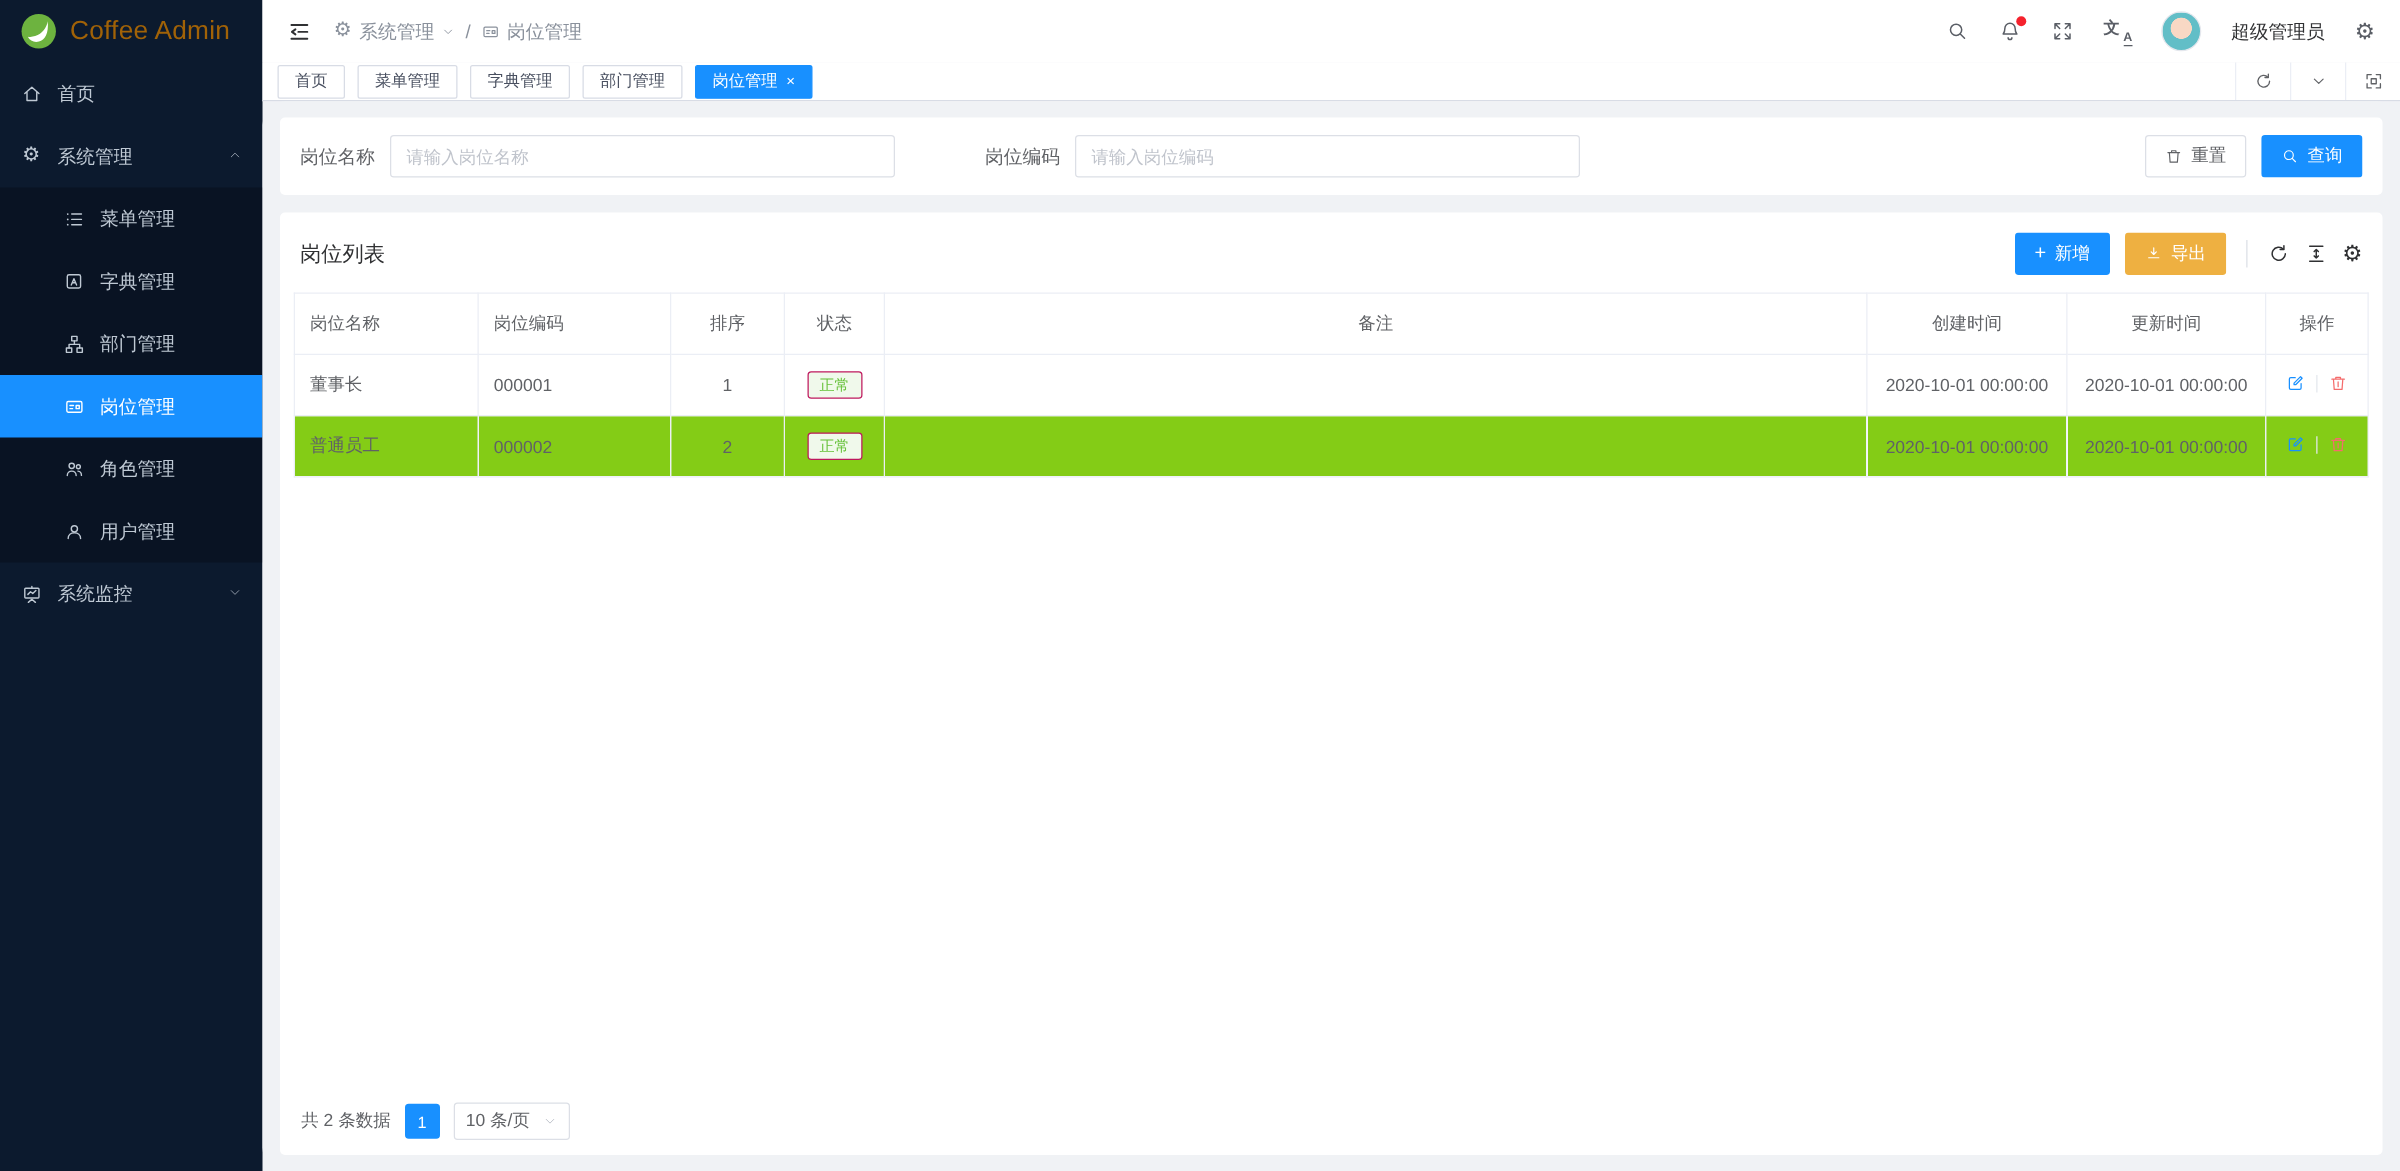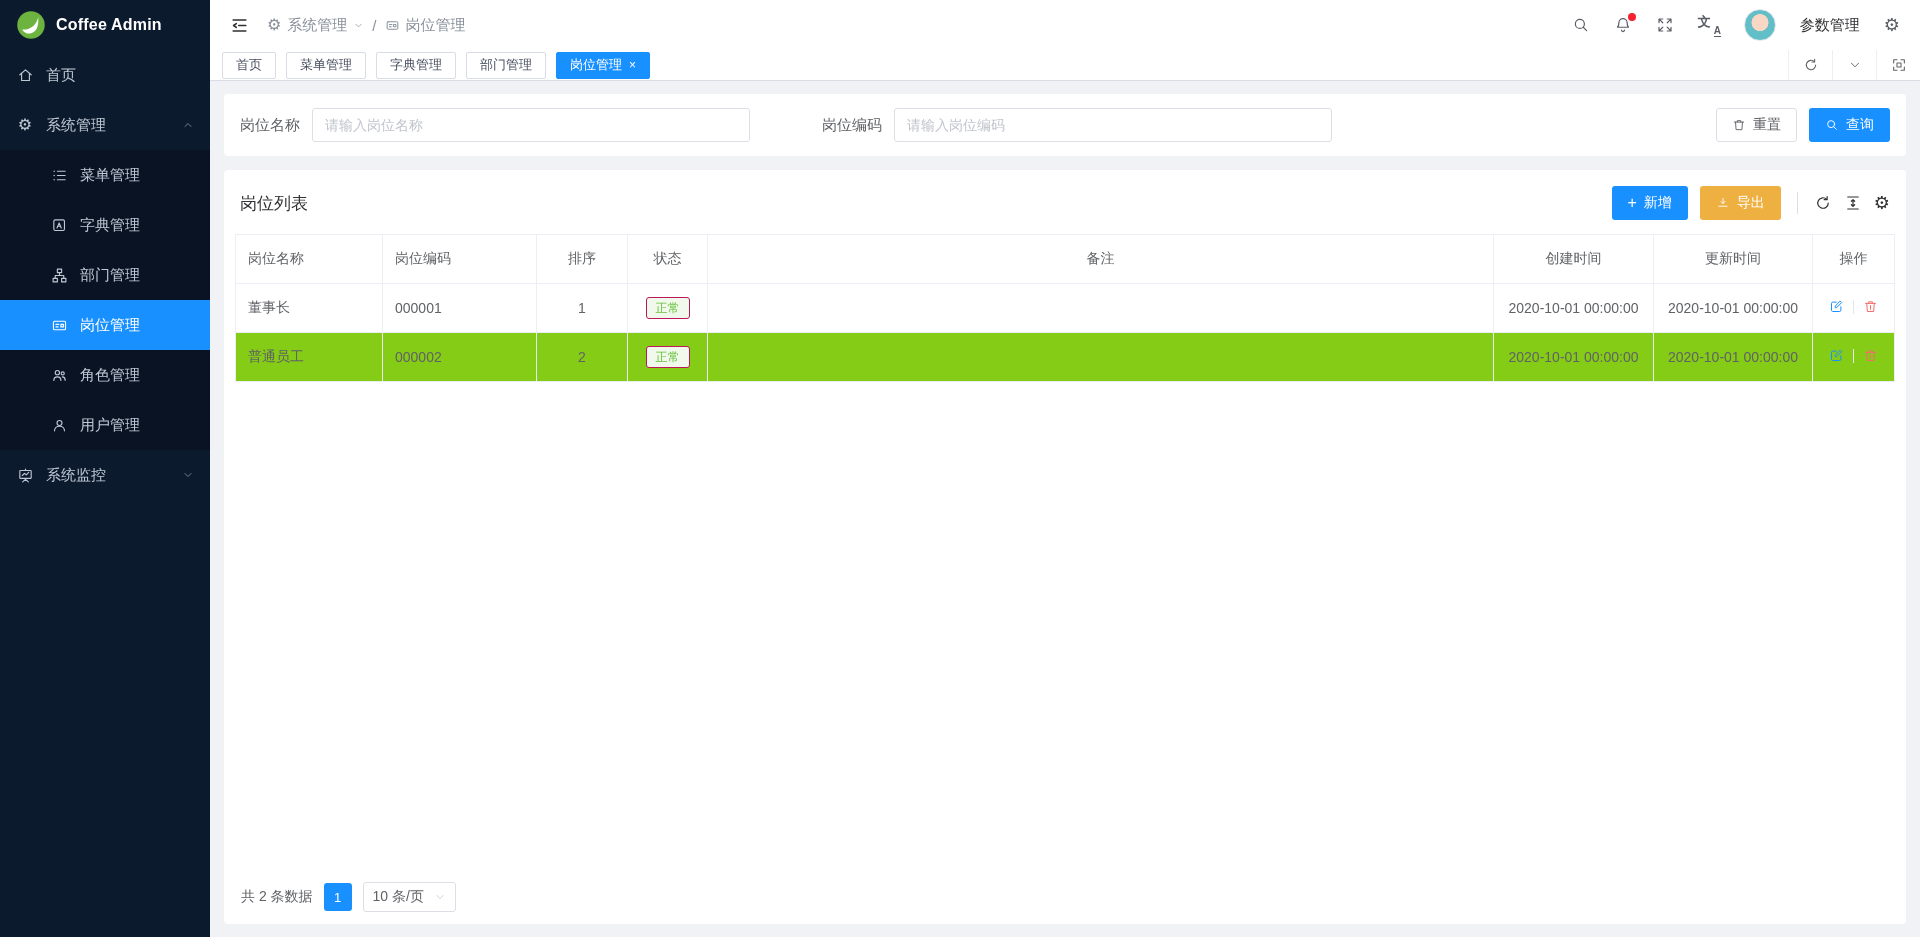--- a/index.html
+++ b/index.html
@@ -4,21 +4,21 @@
 <style>
   * { margin:0; padding:0; box-sizing:border-box; }
   html,body { width:1920px; height:937px; overflow:hidden;
     font-family:"Liberation Sans","DejaVu Sans",sans-serif; background:#f0f2f5; }
   .app { display:flex; width:1920px; height:937px; }
 
   
   .sidebar { width:210px; height:100%; background:#0c1a2e; color:#bfc9d4; flex-shrink:0;
     display:flex; flex-direction:column; }
   .logo { height:50px; display:flex; align-items:center; gap:10px; padding-left:16px; }
-  .logo-title { color:#ffffff; font-size:16px; font-weight:bold; letter-spacing:.2px; }
+  .logo-title { color:#a16207; font-size:21px; font-weight:normal; letter-spacing:.2px; }
   .menu { flex:1; overflow:hidden; }
   .menu-item { height:50px; display:flex; align-items:center; gap:12px; padding:0 16px;
     font-size:15px; cursor:pointer; }
   .menu-item .mi-icon { width:18px; height:18px; flex-shrink:0; display:flex; align-items:center; justify-content:center; }
   .menu-item .caret { margin-left:auto; color:#8d97a5; }
   .submenu { background:#091323; }
   .submenu .menu-item { padding-left:50px; }
   .menu-item.active { background:#1890ff; color:#ffffff; }
   svg.ic { stroke:currentColor; fill:none; stroke-width:1.6; stroke-linecap:round; stroke-linejoin:round; }
 
@@ -54,21 +54,21 @@
     border-left:1px solid #ebeef5; color:#606266; cursor:pointer; }
 
   
   .content { flex:1; background:#f0f2f5; padding:13px 14px; display:flex; flex-direction:column; min-height:0;border-radius:19px; }
 
   .search-card { background:#fff; border-radius:4px; padding:14px 16px; display:flex; align-items:center;
     margin-bottom:14px; flex-shrink:0; }
   .form-item { display:flex; align-items:center; }
   .form-item + .form-item { margin-left:72px; }
   .form-label { font-size:15px; color:#606266; margin-right:12px; white-space:nowrap; }
-  .text-input { width:438px; height:34px; border:1px solid #dcdfe6; border-radius:3px; padding:0 12px;
+  .text-input { width:404px; height:34px; border:1px solid #dcdfe6; border-radius:3px; padding:0 12px;
     font-size:14px; color:#606266; outline:none; font-family:inherit; }
   .text-input::placeholder { color:#c0c4cc; }
   .search-actions { margin-left:auto; display:flex; gap:12px; }
   .btn { height:34px; padding:0 15px; border-radius:3px; font-size:14px; display:inline-flex;
     align-items:center; gap:7px; cursor:pointer; border:1px solid transparent; white-space:nowrap; }
   .btn-plain { background:#fff; border-color:#dcdfe6; color:#606266;margin-left:12px; }
   .btn-primary { background:#1890ff; color:#fff; }
   .btn-warning { background:#eeb041; color:#fff; }
 
   .table-card { background:#fff; border-radius:4px; flex:1; display:flex; flex-direction:column;
@@ -259,21 +259,21 @@
         <span class="tb-icon">
           <svg class="ic" width="18" height="18" viewBox="0 0 24 24">
               <path d="M9 4H4v5M15 4h5v5M20 15v5h-5M4 15v5h5M4.5 4.5L9 9M19.5 4.5L15 9M19.5 19.5L15 15M4.5 19.5L9 15"></path>
             </svg>
         </span>
         <span class="lang-icon">
           <span class="zh">文</span>
             <span class="en">A</span>
         </span>
         <span class="avatar"></span>
-        <span class="username">参数管理</span>
+        <span class="username">超级管理员</span>
         <span class="tb-icon gear-glyph" style="font-size:18px;">⚙</span>
       </div>
     </header>
 
     <div class="tabbar">
       <div class="tabs">
         <div class="tab">
           <span>首页</span>
         </div>
         <div class="tab">

